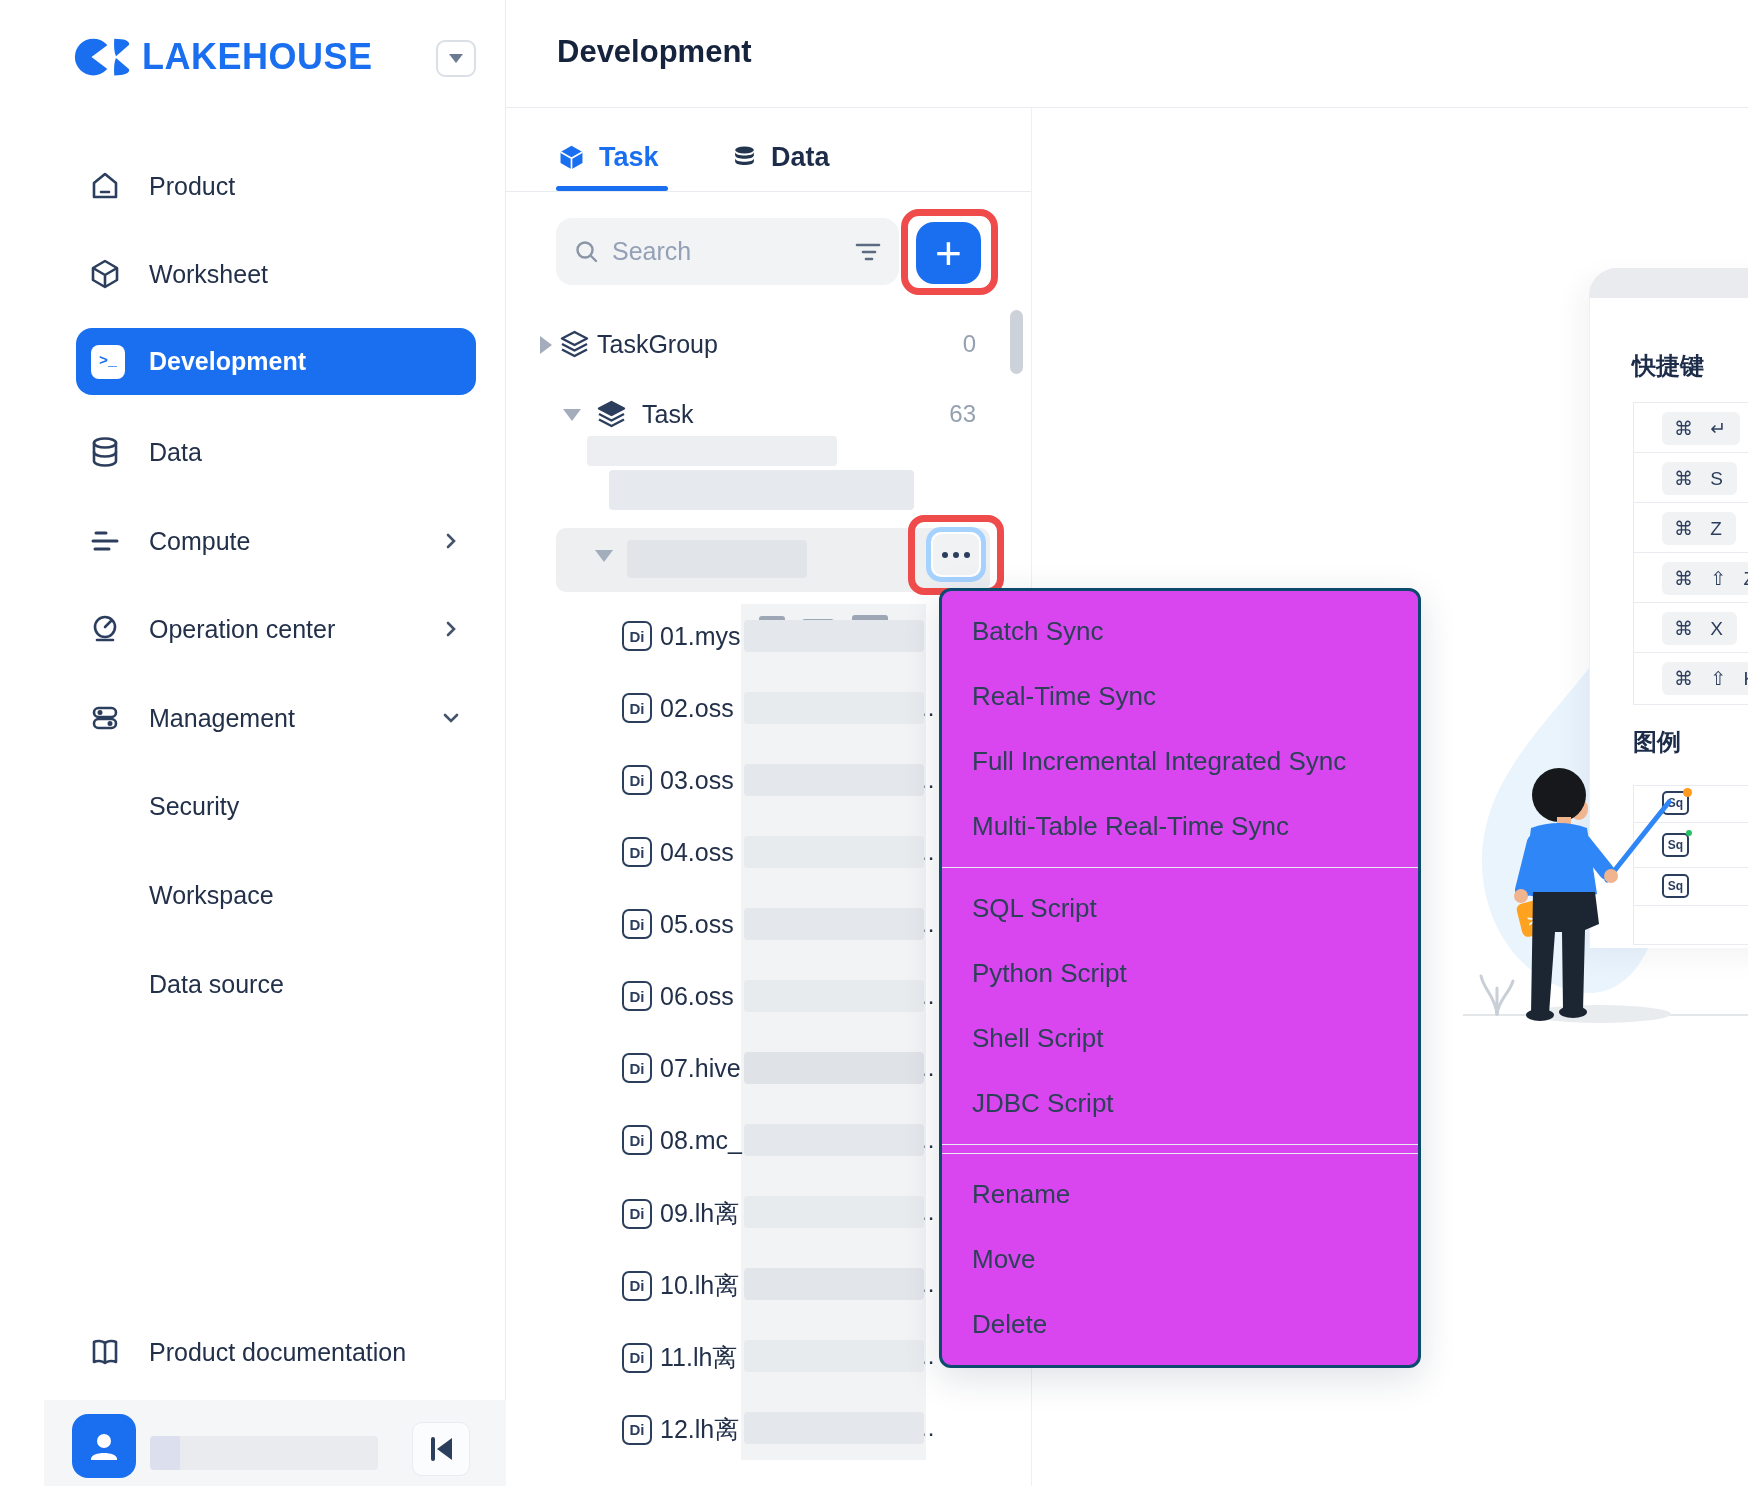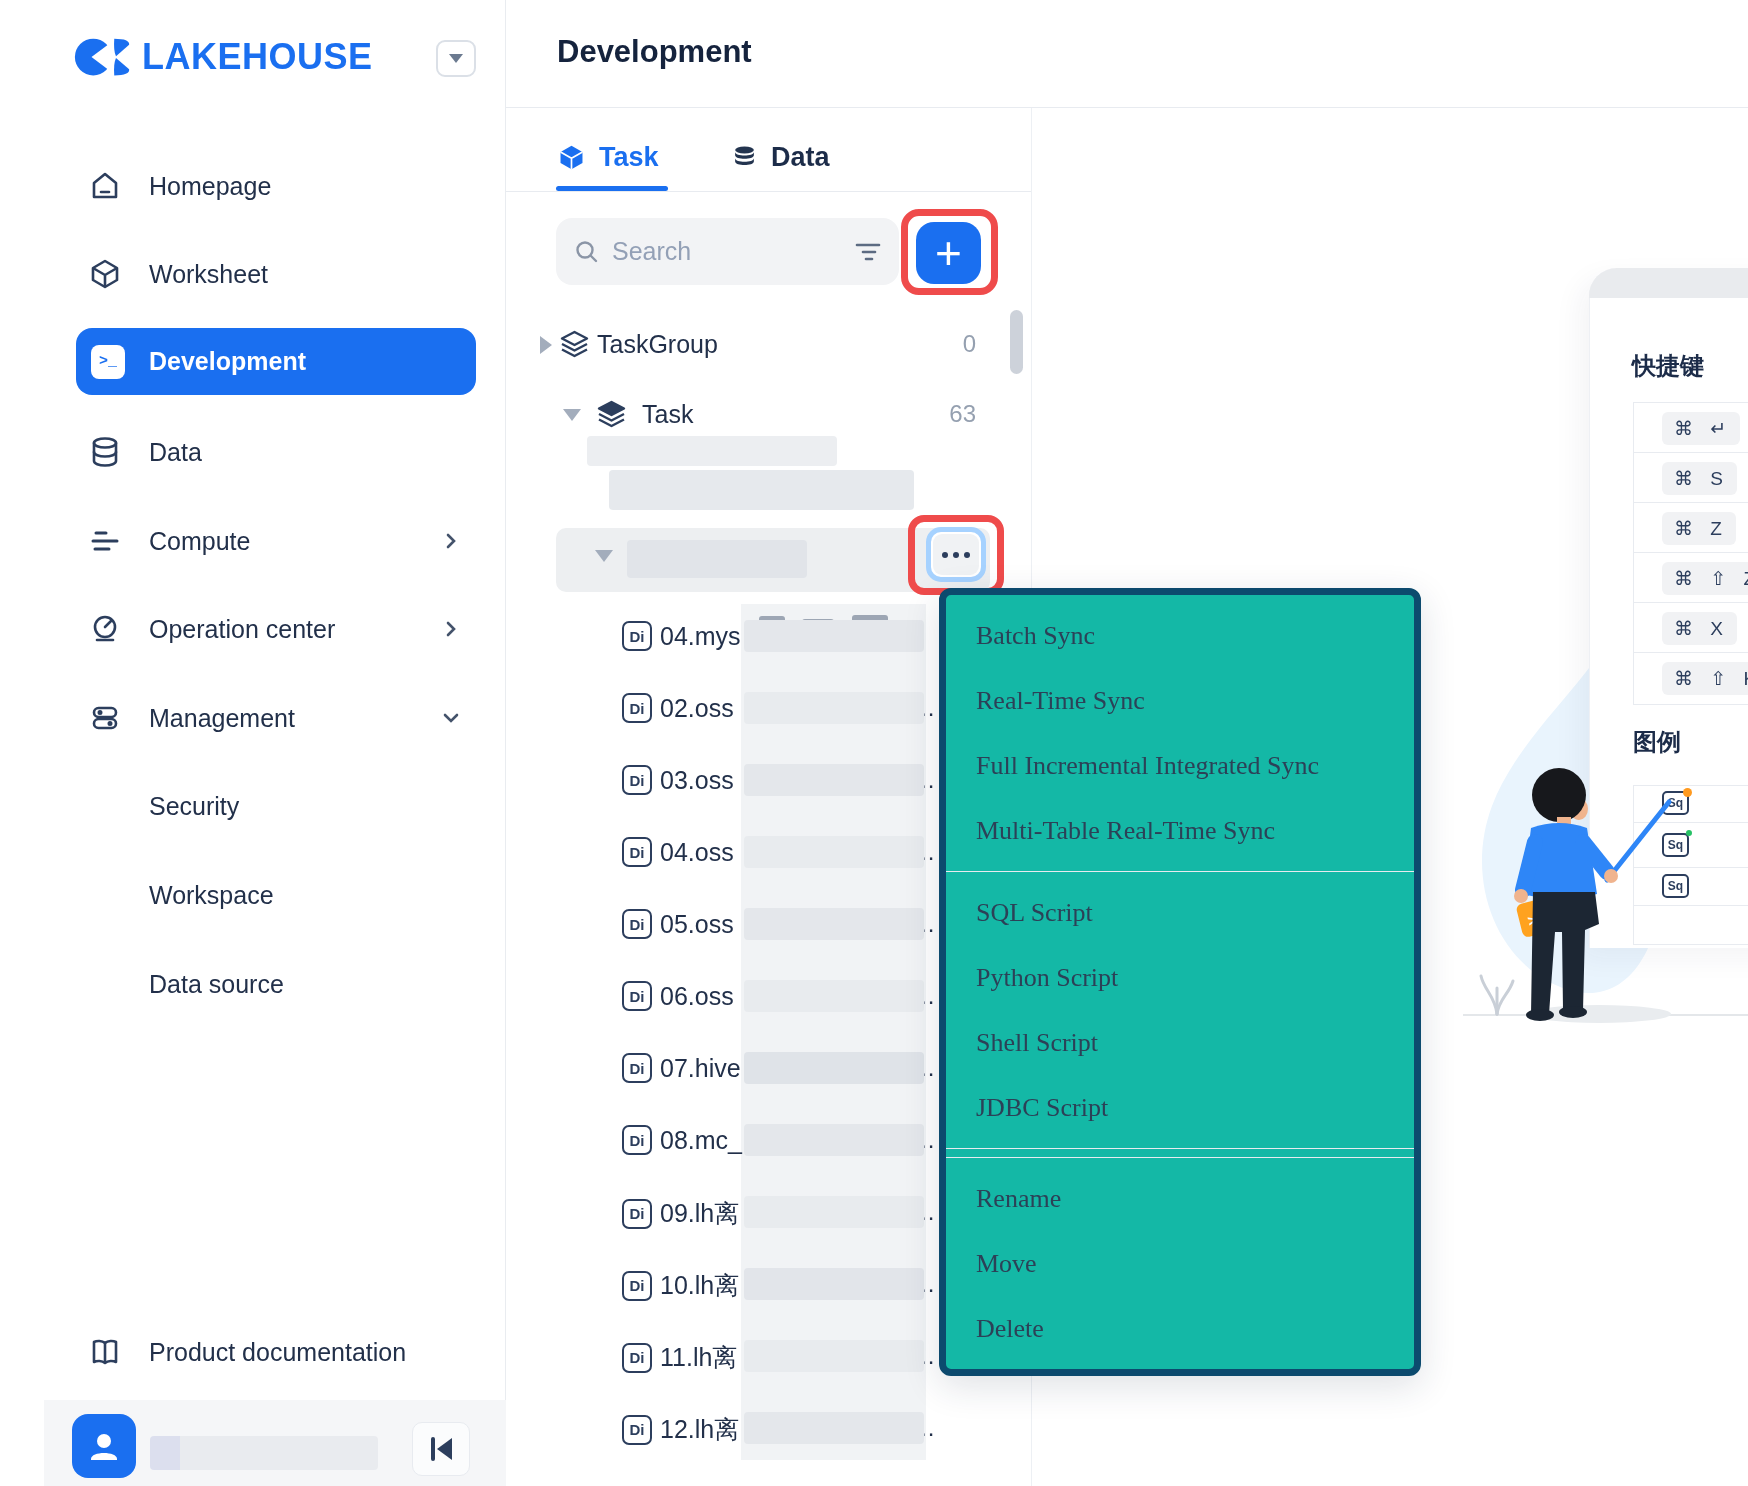--- a/index.html
+++ b/index.html
@@ -71,22 +71,22 @@
   .dots-btn i{width:6px;height:6px;border-radius:50%;background:var(--icon);}
   .di-icon{width:30px;height:30px;border:2.5px solid var(--icon);border-radius:7px;color:var(--icon);
     display:flex;align-items:center;justify-content:center;font-size:15px;font-weight:700;}
   .list-row{display:flex;align-items:center;gap:8px;}
   .list-label{font-size:25px;color:var(--navy);}
   .tail{position:absolute;left:876px;font-size:24px;color:var(--navy);letter-spacing:1px;}
   .scroll-thumb{left:966px;top:310px;width:13px;height:64px;background:#cdd2da;border-radius:7px;}
   .blurblock{border-radius:4px;}
   .frag{position:absolute;background:#4a5a74;opacity:.5;border-radius:3px;}
   
-  .menu{left:895px;top:588px;width:482px;background:#14b8a6;border:7px solid #0c4a6e;border-radius:12px;
-    box-shadow:0 10px 36px rgba(31,45,70,.14);padding:8px 0;font-family:Liberation Serif, serif;}
+  .menu{left:895px;top:588px;width:482px;background:#d946ef;border:3px solid #0c4a6e;border-radius:12px;
+    box-shadow:0 10px 36px rgba(31,45,70,.14);padding:8px 0;}
   .menu-item{height:65px;display:flex;align-items:center;padding-left:30px;font-size:26px;color:var(--menu-ink);}
   .menu-div{height:1px;background:var(--line);margin:8px 0;}
   
   .help-card{left:1545px;top:268px;width:203px;height:680px;background:#fff;
     box-shadow:-10px 10px 28px rgba(31,45,70,.05);border-left:1px solid #eef0f4;border-radius:28px 0 0 0;}
   .help-strip{left:1545px;top:268px;width:203px;height:30px;background:#e9ebee;border-radius:28px 0 0 0;}
   .help-title{font-size:24px;font-weight:700;color:#1c2c49;}
   .vline{width:1px;background:var(--line);}
   .hline{height:1px;background:var(--line);}
   .chip{position:absolute;left:1618px;background:var(--chipbg);border-radius:6px;padding:5px 12px;
@@ -119,21 +119,21 @@
       <span class="caret-down"></span>
     </div>
 
     <div class="abs nav-item" style="top:158px;">
       <span class="nicon">
         <svg width="32" height="32" viewBox="0 0 32 32" fill="none" stroke="#2c3e5d" stroke-width="2.6" stroke-linejoin="round">
           <path d="M5 13 L16 4 L27 13 L27 27 L5 27 Z"></path>
             <path d="M12 22 h8" stroke-linecap="round"></path>
         </svg>
         </span>
-      <span class="nlabel">Homepage</span>
+      <span class="nlabel">Product</span>
     </div>
     <div class="abs nav-item" style="top:246px;">
       <span class="nicon">
         <svg width="32" height="32" viewBox="0 0 32 32" fill="none" stroke="#2c3e5d" stroke-width="2.6" stroke-linejoin="round">
           <path d="M16 3 L28 10 L28 22 L16 29 L4 22 L4 10 Z"></path>
             <path d="M4 10 L16 17 L28 10 M16 17 L16 29"></path>
         </svg>
         </span>
       <span class="nlabel">Worksheet</span>
     </div>
@@ -319,21 +319,21 @@
         <i></i>
         <i></i>
       </span>
   </div>
   <div class="abs anno" style="left:864px;top:515px;width:96px;height:80px;border-radius:16px;"></div>
 
   <div class="abs" style="left:697px;top:604px;width:185px;height:856px;background:var(--blur1);"></div>
 
   <div class="abs list-row" style="left:578px;top:621px;">
     <span class="di-icon">Di</span>
-    <span class="list-label">04.mys</span>
+    <span class="list-label">01.mys</span>
   </div>
   <div class="abs frag" style="left:715px;top:616px;width:26px;height:22px;"></div>
   <div class="abs frag" style="left:758px;top:619px;width:32px;height:20px;"></div>
   <div class="abs frag" style="left:808px;top:615px;width:36px;height:24px;"></div>
 
   <div class="abs list-row" style="left:578px;top:693px;">
     <span class="di-icon">Di</span>
     <span class="list-label">02.oss</span>
   </div>
   <div class="abs tail" style="top:694px;">..</div>

